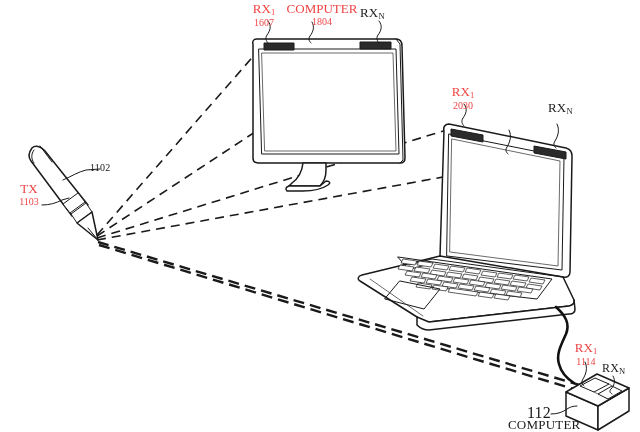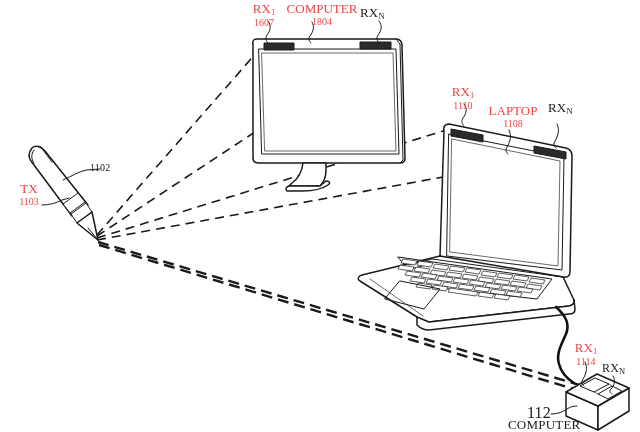--- a/index.html
+++ b/index.html
@@ -282,27 +282,23 @@
 
   <div class="lbl-stack" style="left:284px; top:2px; width:76px;">
     <span class="ln1">COMPUTER</span>
     <span class="ln2">1804</span>
   </div>
 
   <div class="lbl lbl-main" style="left:360px; top:6px;"><span>RX</span><span class="lbl-sub">N</span></div>
 
   <div class="lbl-stack" style="left:442px; top:85px; width:42px;">
     <span class="ln1"><span>RX</span><span class="lbl-sub">1</span></span>
-    <span class="ln2">1110</span>
-  </div>
-
-  <div class="lbl-stack" style="left:483px; top:104px; width:60px;">
-    <span class="ln1">LAPTOP</span>
-    <span class="ln2">1108</span>
-  </div>
+    <span class="ln2">2030</span>
+  </div>
+
 
   <div class="lbl lbl-main" style="left:548px; top:101px;"><span>RX</span><span class="lbl-sub">N</span></div>
 
   <div class="lbl lbl-num" style="left:90px; top:163px;">1102</div>
 
   <div class="lbl-stack" style="left:12px; top:182px; width:34px;">
     <span class="ln1">TX</span>
     <span class="ln2">1103</span>
   </div>
 

